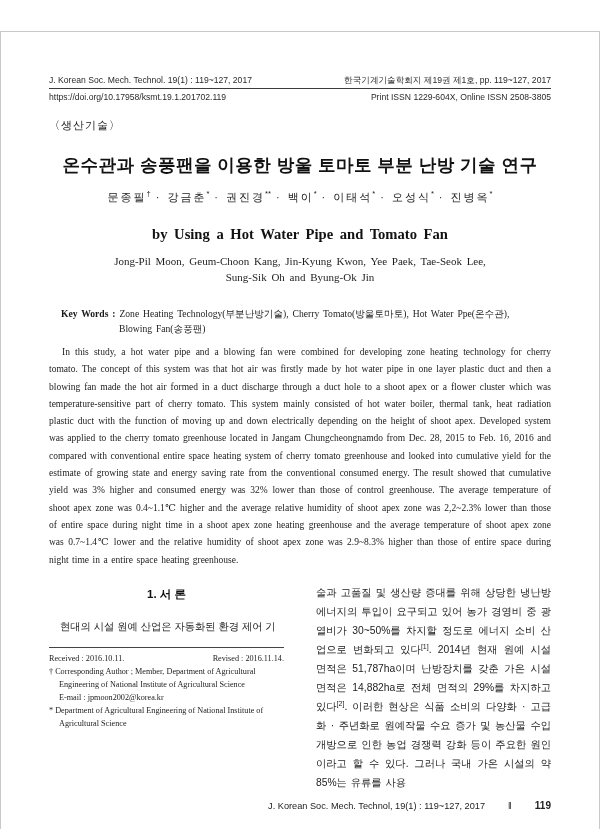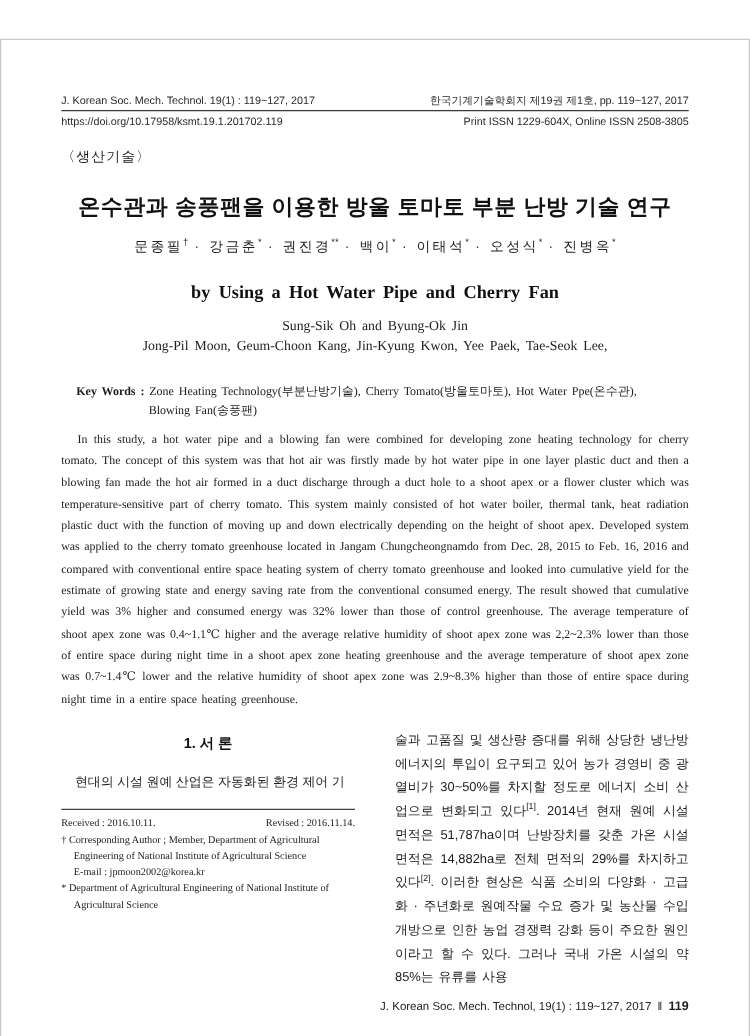--- a/index.html
+++ b/index.html
@@ -47,21 +47,21 @@
   .footnotes { font-size:8.2px; line-height:13px; color:#222; font-family:"Liberation Serif","DejaVu Serif",serif; }
   .fn-row { display:flex; justify-content:space-between; }
   .fn-item { padding-left:10px; text-indent:-10px; }
   .fn-item.indent2 { padding-left:13px; text-indent:-13px; }
   .fn-email { padding-left:10px; }
   .intro-right-p { font-size:10.3px; line-height:19px; text-align:justify; color:#1b1b1b; word-spacing:1px; }
   .intro-right-p sup { font-size:7px; line-height:0; }
   
   .pfooter {
     position:absolute; right:48px; bottom:48px; font-size:9.2px; color:#222;
-    display:flex; align-items:baseline; gap:5px;
+    display:flex; align-items:baseline; gap:23px;
   }
   .pfooter .pno { font-weight:bold; font-size:10px; }
 </style>
 </head>
 <body>
 
 <div class="page">
 
   <div class="jheader">
     <div class="row">
@@ -83,26 +83,26 @@
     <span class="author"><span class="nm">문종필</span><sup>†</sup><span class="sep">·</span></span>
     <span class="author"><span class="nm">강금춘</span><sup>*</sup><span class="sep">·</span></span>
     <span class="author"><span class="nm">권진경</span><sup>**</sup><span class="sep">·</span></span>
     <span class="author"><span class="nm">백이</span><sup>*</sup><span class="sep">·</span></span>
     <span class="author"><span class="nm">이태석</span><sup>*</sup><span class="sep">·</span></span>
     <span class="author"><span class="nm">오성식</span><sup>*</sup><span class="sep">·</span></span>
     <span class="author"><span class="nm">진병옥</span><sup>*</sup></span>
   </div>
 
   <div class="title-en serif">
-    <div>by Using a Hot Water Pipe and Cherry Fan</div>
+    <div>by Using a Hot Water Pipe and Tomato Fan</div>
   </div>
 
   <div class="authors-en serif">
+    <div>Jong-Pil Moon, Geum-Choon Kang, Jin-Kyung Kwon, Yee Paek, Tae-Seok Lee,</div>
     <div>Sung-Sik Oh and Byung-Ok Jin</div>
-    <div>Jong-Pil Moon, Geum-Choon Kang, Jin-Kyung Kwon, Yee Paek, Tae-Seok Lee,</div>
   </div>
 
   <div class="keywords serif">
     <span class="kw-label">Key Words :</span>
     <span>Zone Heating Technology(부분난방기술), Cherry Tomato(방울토마토), Hot Water Ppe(온수관), Blowing Fan(송풍팬)</span>
   </div>
 
   <div class="abs-body serif">In this study, a hot water pipe and a blowing fan were combined for developing zone heating technology for cherry tomato. The concept of this system was that hot air was firstly made by hot water pipe in one layer plastic duct and then a blowing fan made the hot air formed in a duct discharge through a duct hole to a shoot apex or a flower cluster which was temperature-sensitive part of cherry tomato. This system mainly consisted of hot water boiler, thermal tank, heat radiation plastic duct with the function of moving up and down electrically depending on the height of shoot apex. Developed system was applied to the cherry tomato greenhouse located in Jangam Chungcheongnamdo from Dec. 28, 2015 to Feb. 16, 2016 and compared with conventional entire space heating system of cherry tomato greenhouse and looked into cumulative yield for the estimate of growing state and energy saving rate from the conventional consumed energy. The result showed that cumulative yield was 3% higher and consumed energy was 32% lower than those of control greenhouse. The average temperature of shoot apex zone was 0.4~1.1℃ higher and the average relative humidity of shoot apex zone was 2,2~2.3% lower than those of entire space during night time in a shoot apex zone heating greenhouse and the average temperature of shoot apex zone was 0.7~1.4℃ lower and the relative humidity of shoot apex zone was 2.9~8.3% higher than those of entire space during night time in a entire space heating greenhouse.</div>
 
   <div class="columns">

